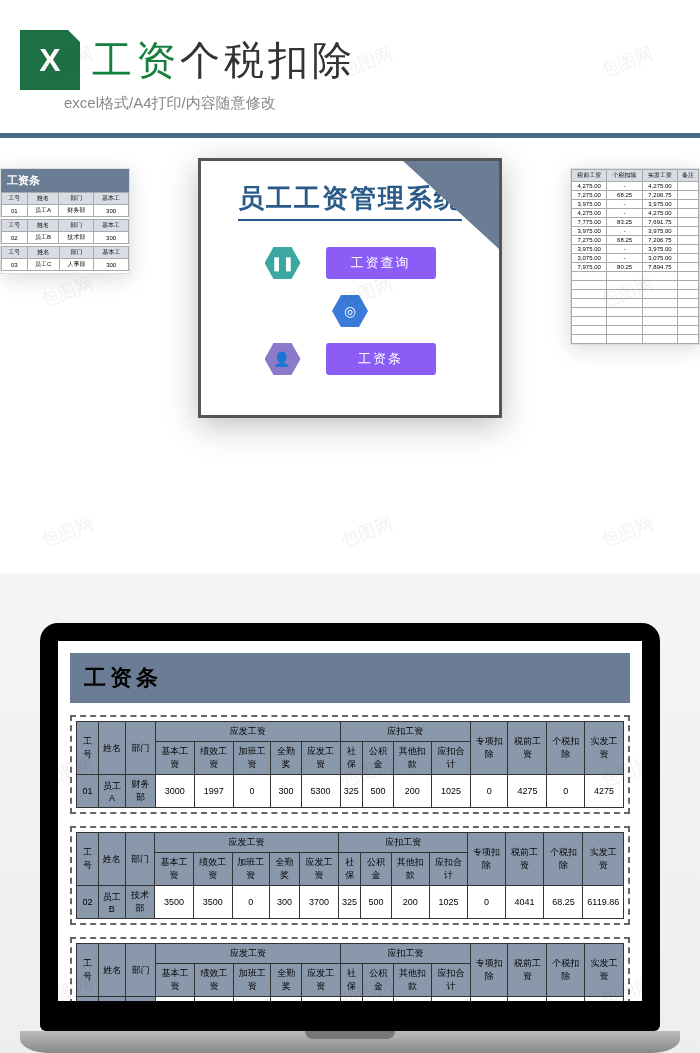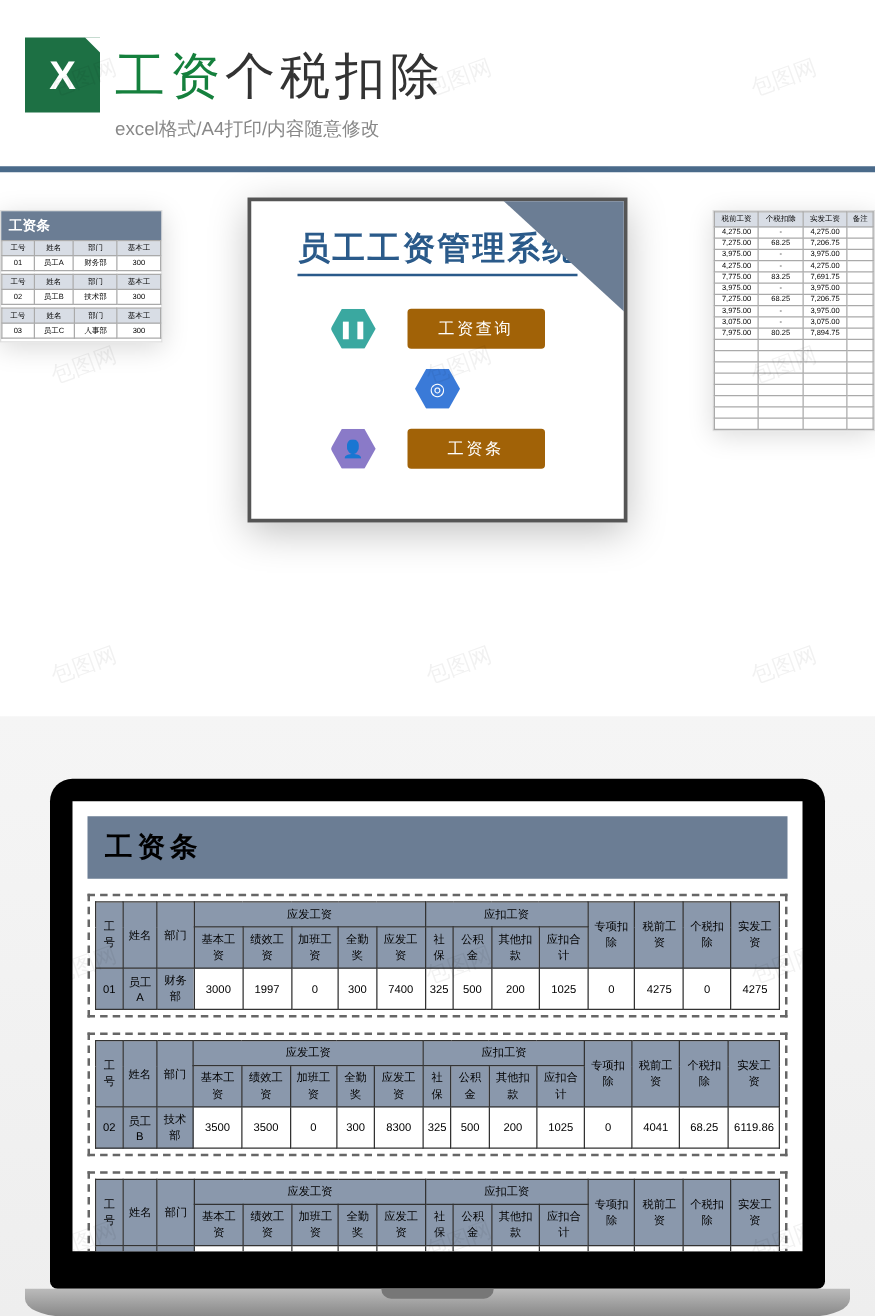--- a/index.html
+++ b/index.html
@@ -7,21 +7,21 @@
 
 .watermark { position: absolute; pointer-events: none; opacity: 0.05; z-index: 999; inset: 0; overflow: hidden; }
 .wm-item { position: absolute; color: #000; font-size: 18px; white-space: nowrap; transform: rotate(-20deg); }
 
 .header { padding: 30px 20px 20px 20px; border-bottom: 5px solid #4a6a8a; }
 .header-row { display: flex; align-items: center; gap: 12px; }
 .excel-icon { width: 60px; height: 60px; background: #1d7044; color: #fff; display: flex; align-items: center; justify-content: center; font-size: 32px; font-weight: bold; position: relative; }
 .excel-icon::after { content: ""; position: absolute; top: 0; right: 0; border-width: 0 12px 12px 0; border-style: solid; border-color: #fff #fff transparent transparent; }
 .title-main { font-size: 40px; font-weight: 300; letter-spacing: 4px; color: #333; }
 .title-strong { color: #15803d; font-weight: 500; }
-.subtitle { color: #888; font-size: 15px; margin-top: 4px; margin-left: 72px; }
+.subtitle { color: #888; font-size: 15px; margin-top: 4px; margin-left: 44px; }
 
 .previews { background: #fff; padding: 30px 0 0 0; position: relative; height: 360px; }
 
 .side-sheet { position: absolute; width: 130px; background: #fff; border: 1px solid #ddd; box-shadow: 0 4px 20px rgba(0,0,0,.15); top: 30px; }
 .side-sheet.left { left: 0; }
 .side-sheet.right { right: 0; }
 .side-title-bar { background: #6b7d94; color: #fff; font-size: 11px; font-weight: bold; padding: 4px 6px; }
 .side-table { width: 100%; font-size: 6px; border-collapse: collapse; }
 .side-table td, .side-table th { border: 1px solid #aaa; padding: 1px 2px; text-align: center; }
 .side-table th { background: #d8dde5; font-weight: normal; }
@@ -29,21 +29,21 @@
 
 .dashboard { position: absolute; left: 50%; top: 20px; transform: translateX(-50%); width: 304px; height: 260px; background: #fff; border: 3px solid #555; box-shadow: 0 8px 30px rgba(0,0,0,.25); z-index: 10; overflow: hidden; }
 .db-corner { position: absolute; top: -1px; right: -1px; width: 140px; height: 90px; background: #6b7d94; clip-path: polygon(30% 0, 100% 0, 100% 100%); }
 .db-title { text-align: center; font-size: 26px; font-weight: bold; color: #2a5a8a; margin: 20px 0 10px 0; letter-spacing: 2px; border-bottom: 2px solid #2a5a8a; display: inline-block; padding-bottom: 3px; }
 .db-title-wrap { text-align: center; }
 .db-row { display: flex; align-items: center; gap: 25px; justify-content: center; margin: 16px 0; }
 .hex { width: 36px; height: 32px; clip-path: polygon(25% 0,75% 0,100% 50%,75% 100%,25% 100%,0 50%); display: flex; align-items: center; justify-content: center; color: #fff; font-size: 14px; }
 .hex.teal { background: #3aa8a0; }
 .hex.blue { background: #3a7ad8; }
 .hex.purple { background: #8a7ac8; }
-.db-btn { background: #a16207; color: #fff; padding: 7px 20px; font-size: 13px; border-radius: 3px; letter-spacing: 2px; min-width: 110px; text-align: center; }
+.db-btn { background: #8b5cf6; color: #fff; padding: 7px 20px; font-size: 13px; border-radius: 3px; letter-spacing: 2px; min-width: 110px; text-align: center; }
 
 .laptop-section { position: absolute; bottom: 0; left: 0; right: 0; height: 480px; background: linear-gradient(#f5f5f5, #eee); padding-top: 50px; }
 .laptop { margin: 0 auto; width: 620px; }
 .laptop-screen { background: #000; border-radius: 18px 18px 6px 6px; padding: 18px 18px 30px 18px; }
 .screen-inner { background: #fff; width: 100%; height: 360px; overflow: hidden; }
 .laptop-base { height: 22px; background: linear-gradient(#bbb, #888); margin: 0 -20px; border-radius: 0 0 30px 30px / 0 0 14px 14px; position: relative; }
 .laptop-notch { position: absolute; top: 0; left: 50%; transform: translateX(-50%); width: 90px; height: 8px; background: #777; border-radius: 0 0 8px 8px; }
 
 
 .slip { padding: 12px; font-size: 9px; }
@@ -324,21 +324,21 @@
                       <th>应扣合计</th>
                     </tr>
     <tr>
       <td class="lbl">01</td>
                       <td class="lbl">员工A</td>
                       <td class="lbl">财务部</td>
       <td>3000</td>
                       <td>1997</td>
                       <td>0</td>
                       <td>300</td>
-                      <td>7400</td>
+                      <td>5300</td>
                       <td>325</td>
                       <td>500</td>
                       <td>200</td>
                       <td>1025</td>
                       <td>0</td>
                       <td>4275</td>
                       <td>0</td>
                       <td>4275</td>
     </tr>
   </tbody>
@@ -370,21 +370,21 @@
                       <th>应扣合计</th>
                     </tr>
     <tr>
       <td class="lbl">02</td>
                       <td class="lbl">员工B</td>
                       <td class="lbl">技术部</td>
       <td>3500</td>
                       <td>3500</td>
                       <td>0</td>
                       <td>300</td>
-                      <td>8300</td>
+                      <td>3700</td>
                       <td>325</td>
                       <td>500</td>
                       <td>200</td>
                       <td>1025</td>
                       <td>0</td>
                       <td>4041</td>
                       <td>68.25</td>
                       <td>6119.86</td>
     </tr>
   </tbody>

